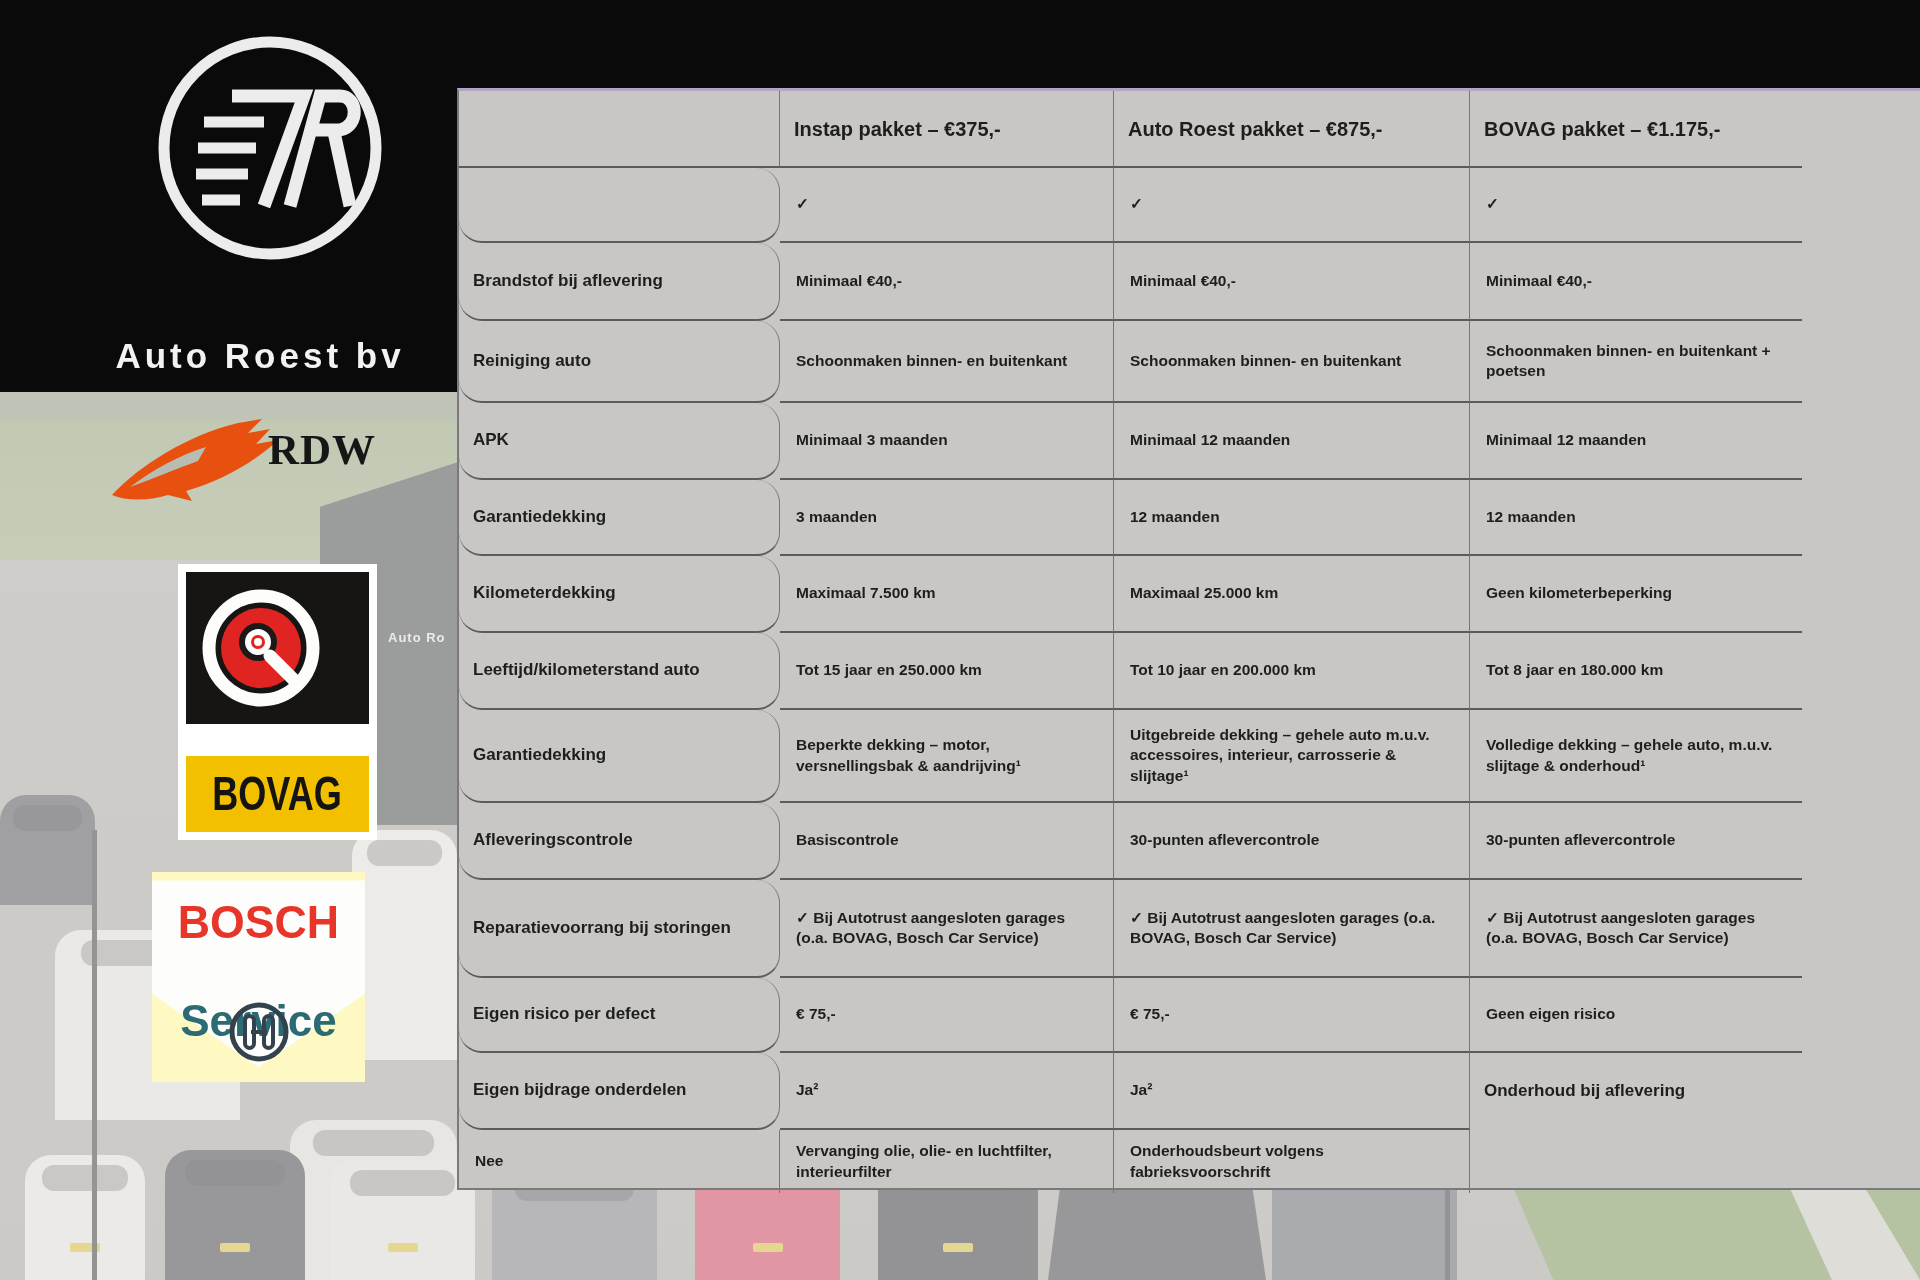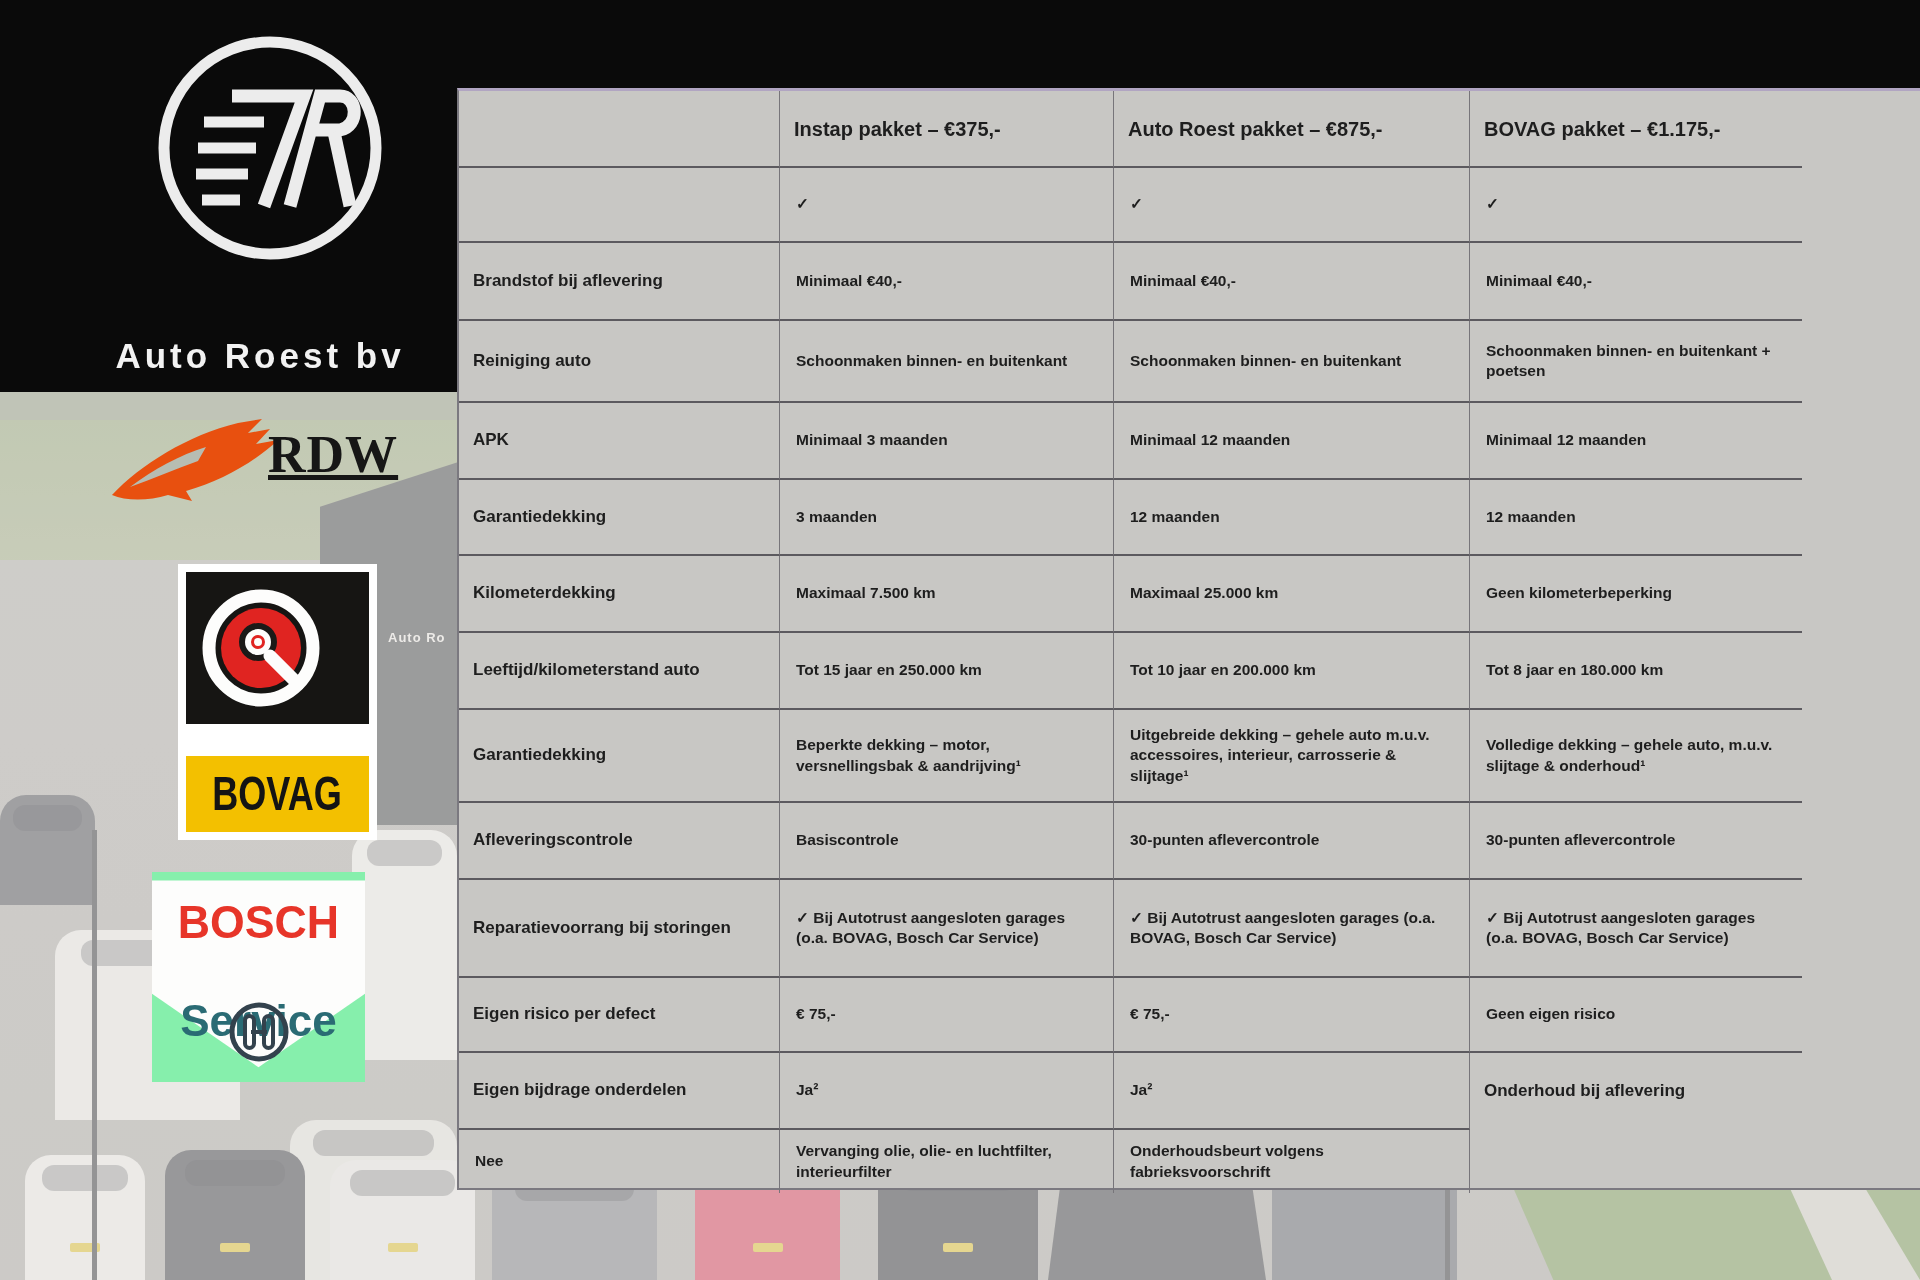--- a/index.html
+++ b/index.html
@@ -31,52 +31,52 @@
   .band{position:absolute;left:0;top:0;width:1920px;height:392px;background:#0a0a0a;}
 
   
   .ar-logo{position:absolute;left:152px;top:30px;width:236px;height:236px;}
   .ar-name{position:absolute;left:60px;top:306px;width:400px;text-align:center;color:#f2f2f2;
            font-size:35px;font-weight:700;letter-spacing:4px;margin-top:30px;}
 
   
   .rdw{position:absolute;left:100px;top:405px;width:330px;height:110px;}
   .rdw-text{position:absolute;left:168px;top:20px;color:#161616;
-            font-family:"Liberation Serif",serif;font-size:52px;font-weight:700;letter-spacing:1px;text-decoration:underline;}
+            font-family:"Liberation Serif",serif;font-size:43px;font-weight:700;letter-spacing:1px;}
 
   
   .bovag{position:absolute;left:178px;top:564px;width:167px;height:244px;background:#fff;padding:16px;}
   .bovag-inner{position:absolute;left:8px;top:8px;right:8px;bottom:8px;}
   .bovag-top{position:absolute;left:0;top:0;width:100%;height:152px;background:#161513;}
   .bovag-bottom{position:absolute;left:0;bottom:0;width:100%;height:76px;background:#f3c000;
                 display:flex;align-items:center;justify-content:center;}
   .bovag-word{color:#141414;font-size:44px;font-weight:800;transform:scale(.82,1.08);letter-spacing:0px;}
 
   
-  .bosch{position:absolute;left:152px;top:872px;width:213px;height:210px;background:#86efac;}
+  .bosch{position:absolute;left:152px;top:872px;width:213px;height:210px;background:#fef9c3;}
   .bosch-shield{position:absolute;left:0;top:0;width:100%;height:100%;background:#fdfdfc;
                 clip-path:polygon(0 4%,100% 4%,100% 58%,50% 93%,0 58%);}
   .bosch-line1{position:absolute;left:0;top:22px;width:100%;text-align:center;color:#e73529;
                font-size:47px;font-weight:800;transform:scale(.95,1);}
   .bosch-line2{position:absolute;left:0;top:76px;width:100%;text-align:center;color:#2a6b74;
                font-size:44px;font-weight:700;margin-top:48px;}
   .bosch-mark{position:absolute;left:50%;top:128px;transform:translateX(-50%);}
 
   
   .pkg-table{position:absolute;left:457px;top:88px;width:1594px;height:1102px;
              display:grid;grid-template-columns:321px 334px 356px 332px;
              grid-template-rows:77px 75px 78px 82px 77px 76px 77px 77px 93px 77px 98px 75px 77px 63px;
              background:#c8c7c4;border:2px solid #7b7980;border-top:3px solid #b1a5c2;
              box-sizing:border-box;color:#1e1e1e;}
   .cell{display:flex;align-items:center;border-right:1px solid #77757a;border-bottom:2px solid #5c5a5f;
         box-sizing:border-box;line-height:1.3;}
   .pkg-table > .cell:nth-child(4n){border-right:none;}
   .pkg-table > .cell:nth-last-child(-n+4){border-bottom:none;}
   .th{font-size:20px;font-weight:700;padding:0 14px;}
-  .lbl{font-size:17px;font-weight:700;padding:0 6px 0 14px;}
+  .lbl{font-size:17px;font-weight:700;padding:0 6px 0 14px;border-radius:23px;}
   .val{font-size:15.5px;font-weight:700;padding:0 14px 0 16px;}
 </style>
 </head>
 <body>
 
 <div class="stage">
 
   <div class="photo">
     <div class="shape treeline"></div>
     <div class="shape field-l"></div>

